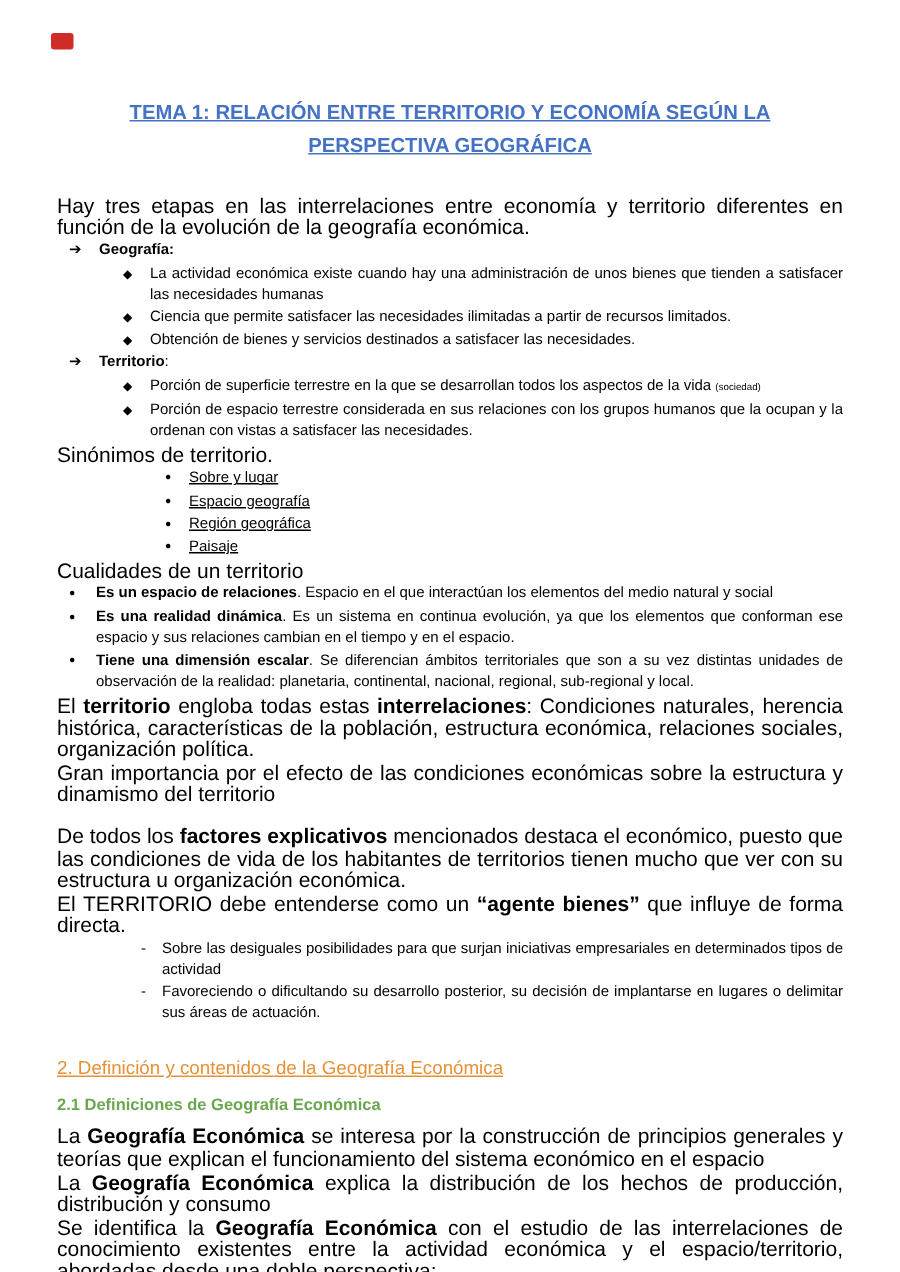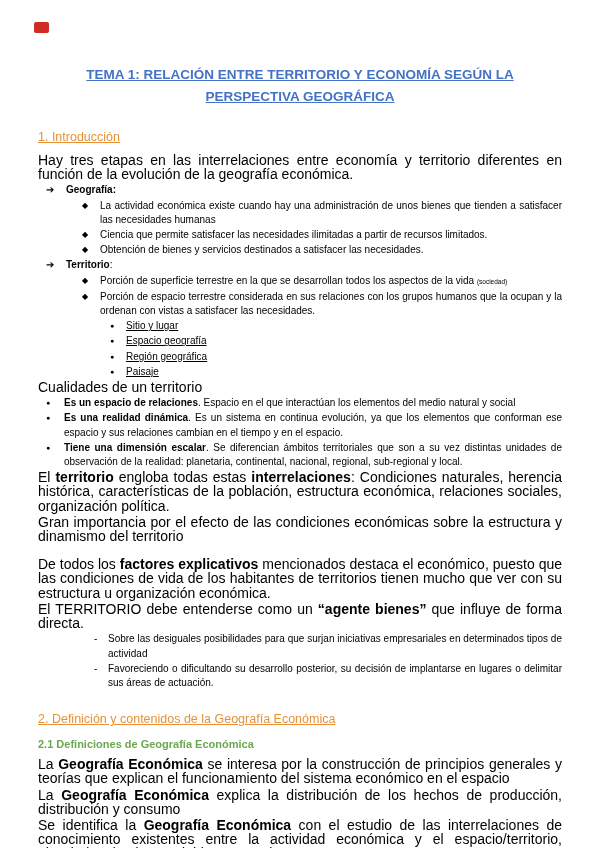--- a/index.html
+++ b/index.html
@@ -37,21 +37,20 @@
 </head>
 <body>
 
 <div class="page">
   <div class="badge"></div>
 
   <div class="content">
 
     <h1 class="title"><span class="tl">TEMA 1: RELACIÓN ENTRE TERRITORIO Y ECONOMÍA SEGÚN LA PERSPECTIVA GEOGRÁFICA</span></h1>
 
-    <h2 class="sec"><span class="hl">1. Introducción</span></h2>
 
     <p class="para">Hay tres etapas en las interrelaciones entre economía y territorio diferentes en función de la evolución de la geografía económica.</p>
 
     <div class="row arrow">
         <span class="glyph">➔</span>
         <span class="txt"><span class="b">Geografía:</span></span>
       </div>
 
     <div class="row diamond">
         <span class="glyph">◆</span>
@@ -73,24 +72,25 @@
 
     <div class="row diamond">
         <span class="glyph">◆</span>
         <span class="txt"><span>Porción de superficie terrestre en la que se desarrollan todos los aspectos de la vida </span><span class="small">(sociedad)</span></span>
       </div>
     <div class="row diamond">
         <span class="glyph">◆</span>
         <span class="txt">Porción de espacio terrestre considerada en sus relaciones con los grupos humanos que la ocupan y la ordenan con vistas a satisfacer las necesidades.</span>
       </div>
 
+    <p class="para">Sinónimos de territorio.</p>
 
     <div class="row round">
         <span class="glyph">●</span>
-        <span class="txt u">Sitio y lugar</span>
+        <span class="txt u">Sobre y lugar</span>
       </div>
     <div class="row round">
         <span class="glyph">●</span>
         <span class="txt u">Espacio geografía</span>
       </div>
     <div class="row round">
         <span class="glyph">●</span>
         <span class="txt u">Región geográfica</span>
       </div>
     <div class="row round">

